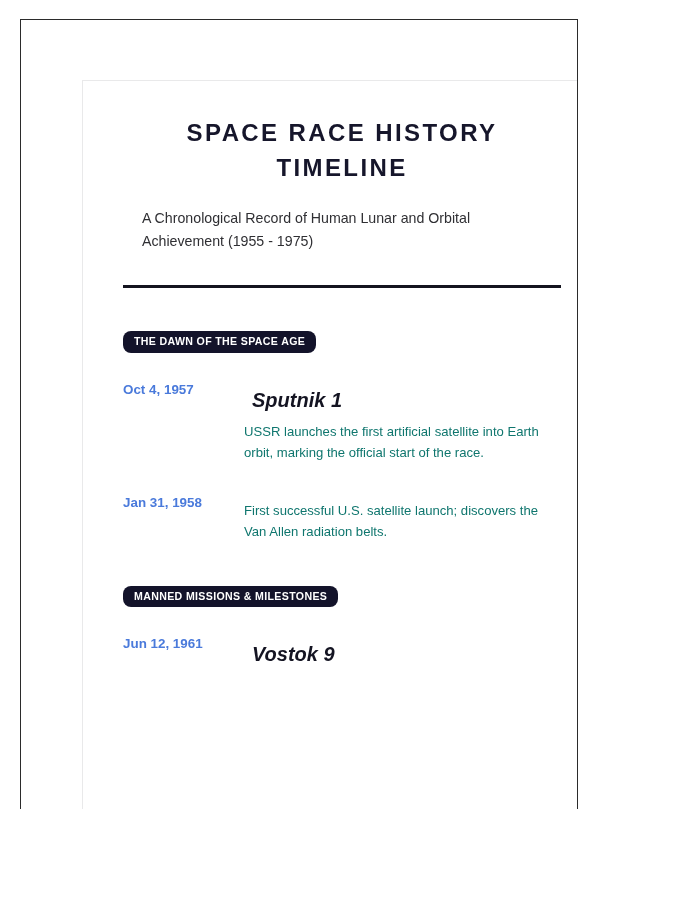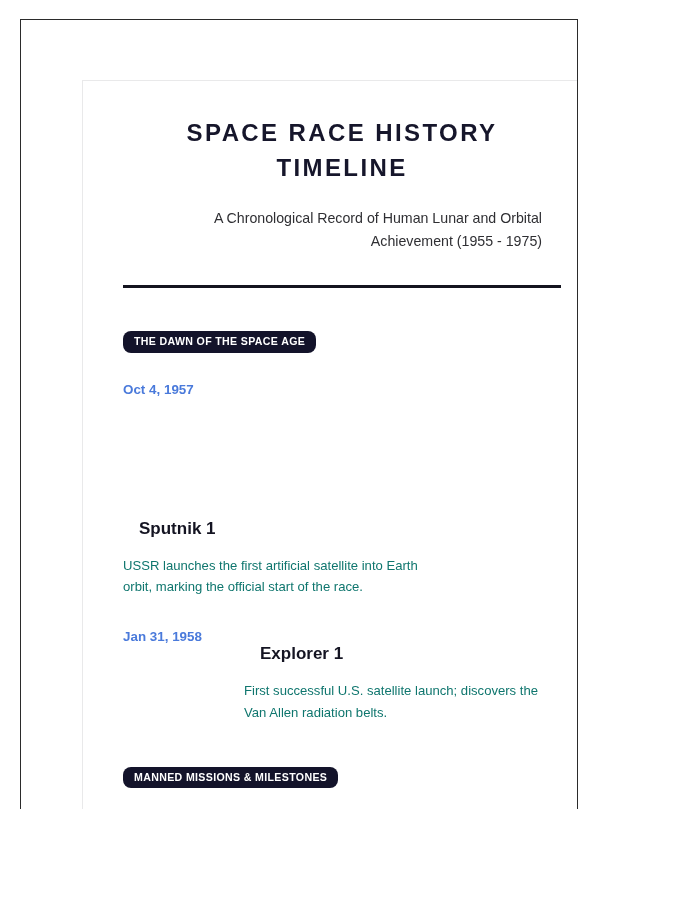--- a/index.html
+++ b/index.html
@@ -54,21 +54,21 @@
     font-size: 24px;
     font-weight: bold;
     letter-spacing: 2.4px;
     color: #16162b;
     line-height: 1.46;
     padding: 0 6px;
   }
 
   .doc-subtitle {
     margin: 22px auto 0 auto;
-    text-align: right;
+    text-align: left;
     font-size: 14.2px;
     font-weight: normal;
     color: #2f2f33;
     line-height: 1.62;
     max-width: 400px;
   }
 
   .header-rule {
     margin: 32px 0 0 0;
     height: 0;
@@ -97,43 +97,44 @@
   }
 
   
   .entries { margin-top: 0; }
 
   .entry {
     display: flex;
     align-items: flex-start;
     padding-top: 29px;
   }
-  .entry:first-child { padding-top: 27px; flex-direction: column; }
+  .entry:first-child { padding-top: 27px; }
 
   .entry-date {
     flex: 0 0 121px;
     font-size: 13.4px;
     font-weight: bold;
     color: #4a7adb;
     line-height: 1.32;
     padding-top: 1px;
     white-space: nowrap;
   }
 
   .entry-body {
     flex: 1 1 auto;
     min-width: 0;
   }
 
   .entry-title {
-    margin: 16px;
-    font-size: 17px;
+    margin: 8px;
+    font-size: 20px;
     font-weight: bold;
     color: #141422;
     line-height: 1.28;
+    font-style: italic;
   }
 
   .entry-desc {
     margin: 7px 0 0 0;
     font-size: 13.1px;
     font-weight: normal;
     color: #0f766e;
     line-height: 1.62;
     max-width: 318px;
   }
@@ -160,21 +161,20 @@
             <div class="entry-date">Oct 4, 1957</div>
             <div class="entry-body">
               <h3 class="entry-title">Sputnik 1</h3>
               <p class="entry-desc">USSR launches the first artificial satellite into Earth orbit, marking the official start of the race.</p>
             </div>
           </div>
 
           <div class="entry">
             <div class="entry-date">Jan 31, 1958</div>
             <div class="entry-body">
-              <h3 class="entry-title">Explorer 1</h3>
               <p class="entry-desc">First successful U.S. satellite launch; discovers the Van Allen radiation belts.</p>
             </div>
           </div>
 
 
         </div>
       </div>
 
       <div class="section section-next">
         <span class="section-badge">MANNED MISSIONS &amp; MILESTONES</span>

